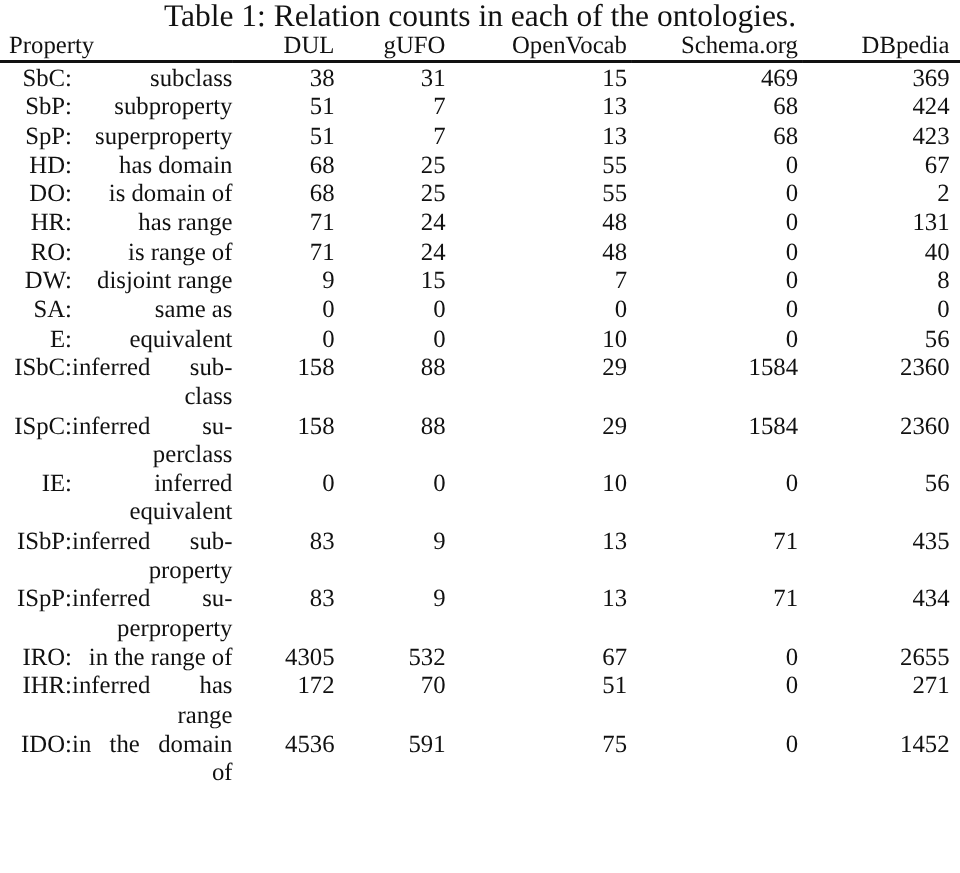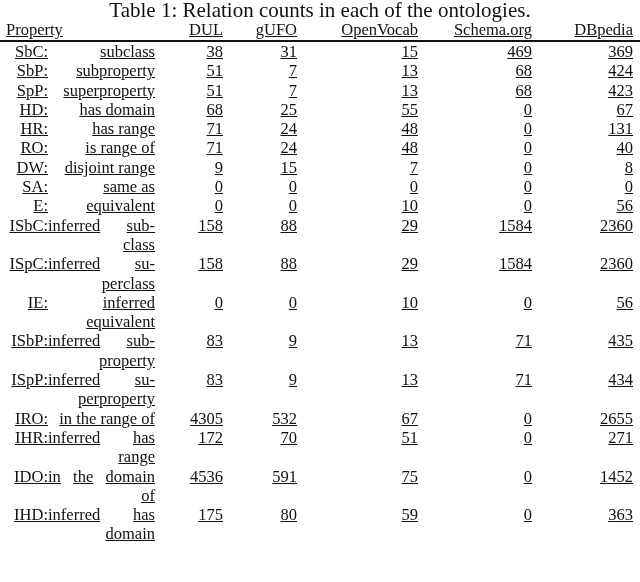--- a/index.html
+++ b/index.html
@@ -18,21 +18,20 @@
     height: 20px;
     line-height: 21px;
     text-align: center;
     font-size: 21px;
     white-space: nowrap;
   }
   table.rel {
     border-collapse: collapse;
     table-layout: fixed;
     width: 640px;
-    text-decoration: underline;
   }
   col.c0 { width: 155px; }
   col.c1 { width: 71px; }
   col.c2 { width: 74px; }
   col.c3 { width: 121px; }
   col.c4 { width: 114px; }
   col.c5 { width: 105px; }
   th, td {
     padding: 0;
     font-weight: normal;
@@ -163,20 +162,35 @@
         </td>
         <td class="num">68</td>
         <td class="num">25</td>
         <td class="num">55</td>
         <td class="num">0</td>
         <td class="num">67</td>
       </tr>
       <tr>
         <td class="prop-cell">
           <div class="prop-inner">
+            <span class="abbr">DO:</span>
+            <div class="desc">
+              <div class="line">is domain of</div>
+            </div>
+          </div>
+        </td>
+        <td class="num">68</td>
+        <td class="num">25</td>
+        <td class="num">55</td>
+        <td class="num">0</td>
+        <td class="num">2</td>
+      </tr>
+      <tr>
+        <td class="prop-cell">
+          <div class="prop-inner">
             <span class="abbr">HR:</span>
             <div class="desc">
               <div class="line">has range</div>
             </div>
           </div>
         </td>
         <td class="num">71</td>
         <td class="num">24</td>
         <td class="num">48</td>
         <td class="num">0</td>
@@ -381,33 +395,14 @@
               <div class="line">of</div>
             </div>
           </div>
         </td>
         <td class="num">4536</td>
         <td class="num">591</td>
         <td class="num">75</td>
         <td class="num">0</td>
         <td class="num">1452</td>
       </tr>
-      <tr>
-        <td class="prop-cell">
-          <div class="prop-inner">
-            <span class="abbr">IHD:</span>
-            <div class="desc">
-              <div class="line j">
-                <span>inferred</span>
-                <span>has</span>
-              </div>
-              <div class="line">domain</div>
-            </div>
-          </div>
-        </td>
-        <td class="num">175</td>
-        <td class="num">80</td>
-        <td class="num">59</td>
-        <td class="num">0</td>
-        <td class="num">363</td>
-      </tr>
     </tbody>
 </table>
 
 </body></html>

